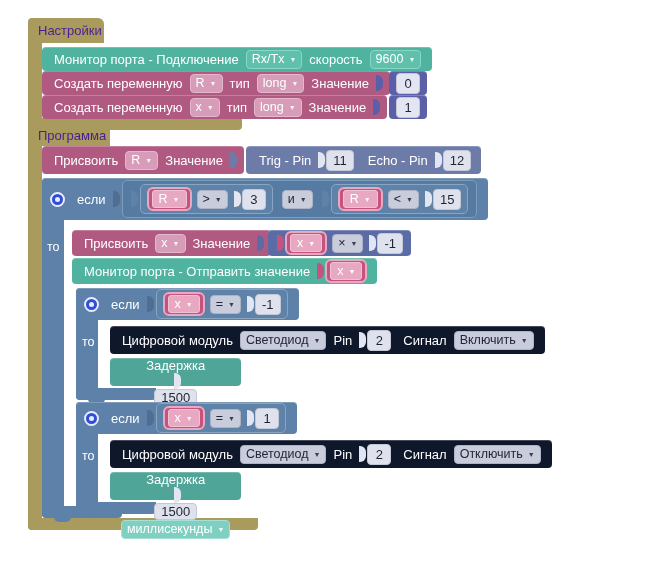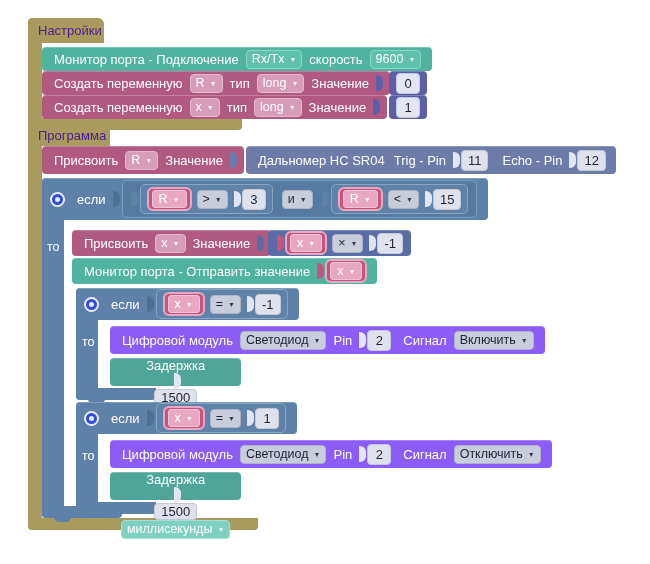--- a/index.html
+++ b/index.html
@@ -124,21 +124,21 @@
   .to-label {
     position: absolute;
     color: #ffffff;
     font-size: 12.5px;
   }
 
   
   .c-olive  { background: #a89b5d; }
   .c-green  { background: #4fb39f; }
   .c-pink   { background: #b05a82; }
-  .c-navy   { background: #8b5cf6; }
+  .c-navy   { background: #0f172a; }
   .c-teal   { background: #4fa698; flex-direction: column; }
   .c-ctrl   { background: #5d81a8; }
 
   
   .hat {
     position: absolute;
     border-radius: 6px 6px 0 0;
     color: #4c1d95;
     font-size: 13px;
     display: flex;
@@ -221,21 +221,20 @@
     <span class="lbl">Присвоить</span>
     <span class="field dd-pink">
       <span>R</span>
       <span class="caret">▼</span>
     </span>
     <span class="lbl">Значение</span>
     <span class="plug" style="background:#6c7ba8;"></span>
   </div>
 
   <div class="blk" style="left:246px; top:146px; height:28px; background:#6c7ba8; padding:0 8px;">
-    <span class="lbl">Дальномер HC SR04</span>
     <span class="lbl" style="margin-left:1px;">Trig - Pin</span>
     <span class="plug" style="background:#e3e6f2;"></span>
     <span class="num">11</span>
     <span class="lbl" style="margin-left:8px;">Echo - Pin</span>
     <span class="plug" style="background:#e3e6f2;"></span>
     <span class="num">12</span>
   </div>
 
   <div class="wrap c-ctrl" style="left:42px; top:178px; width:22px; height:340px;"></div>
 

